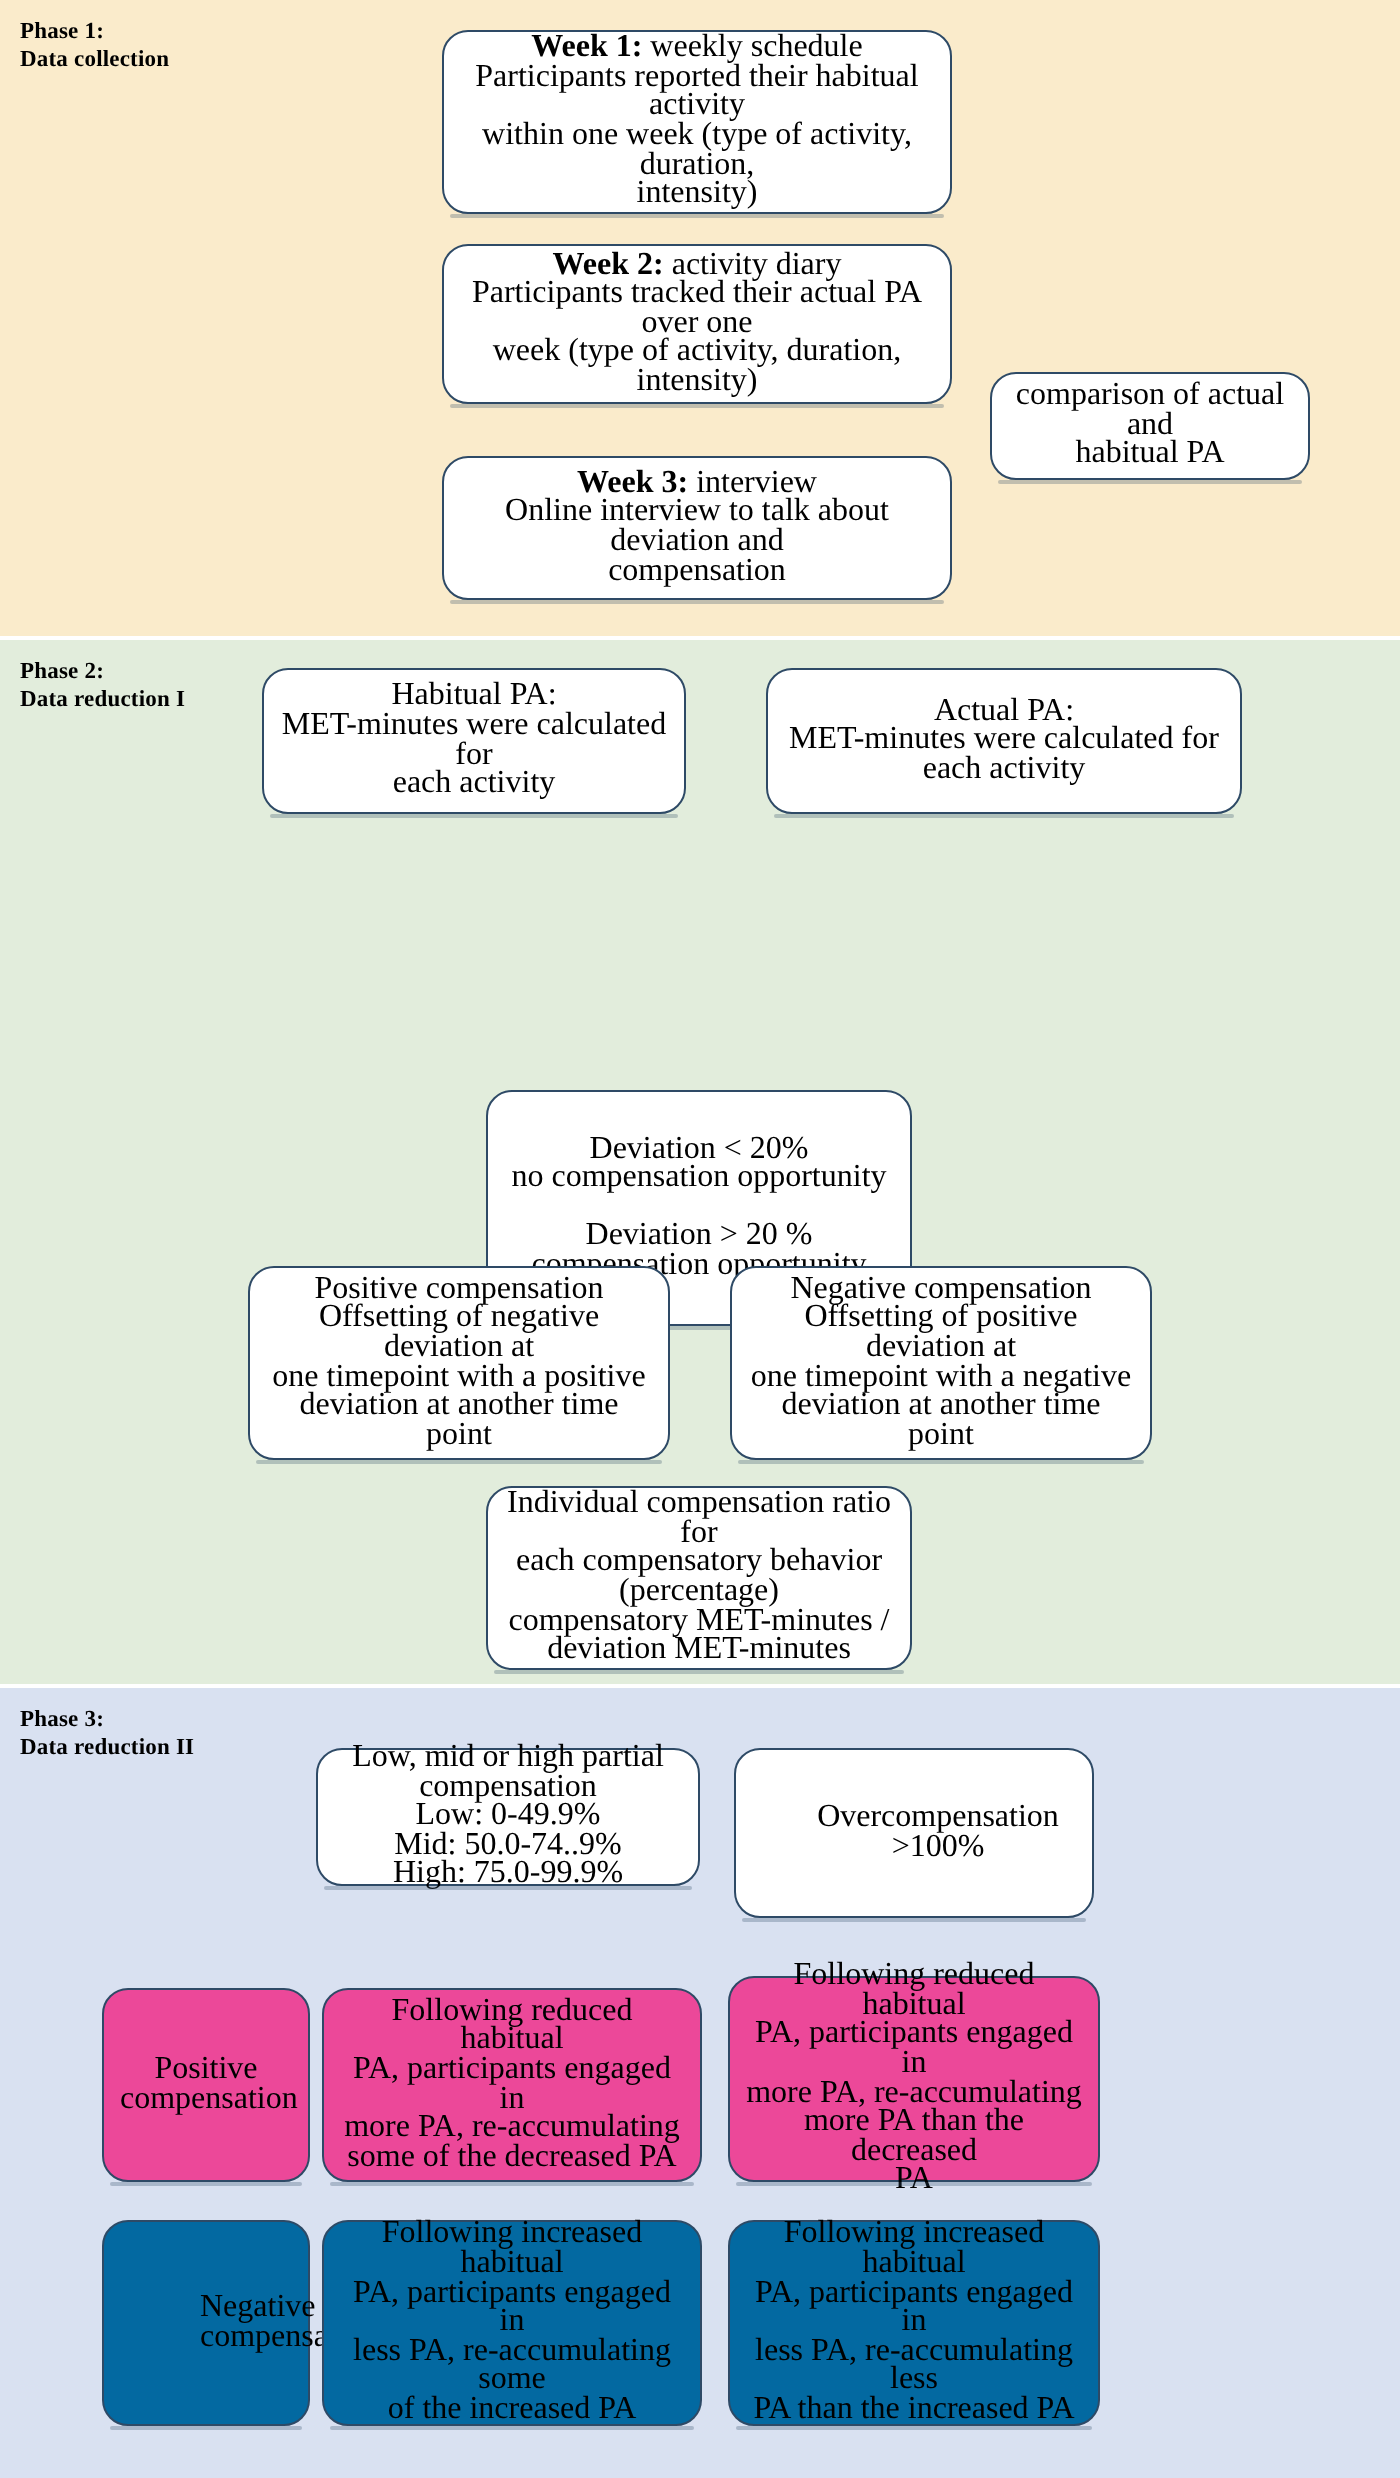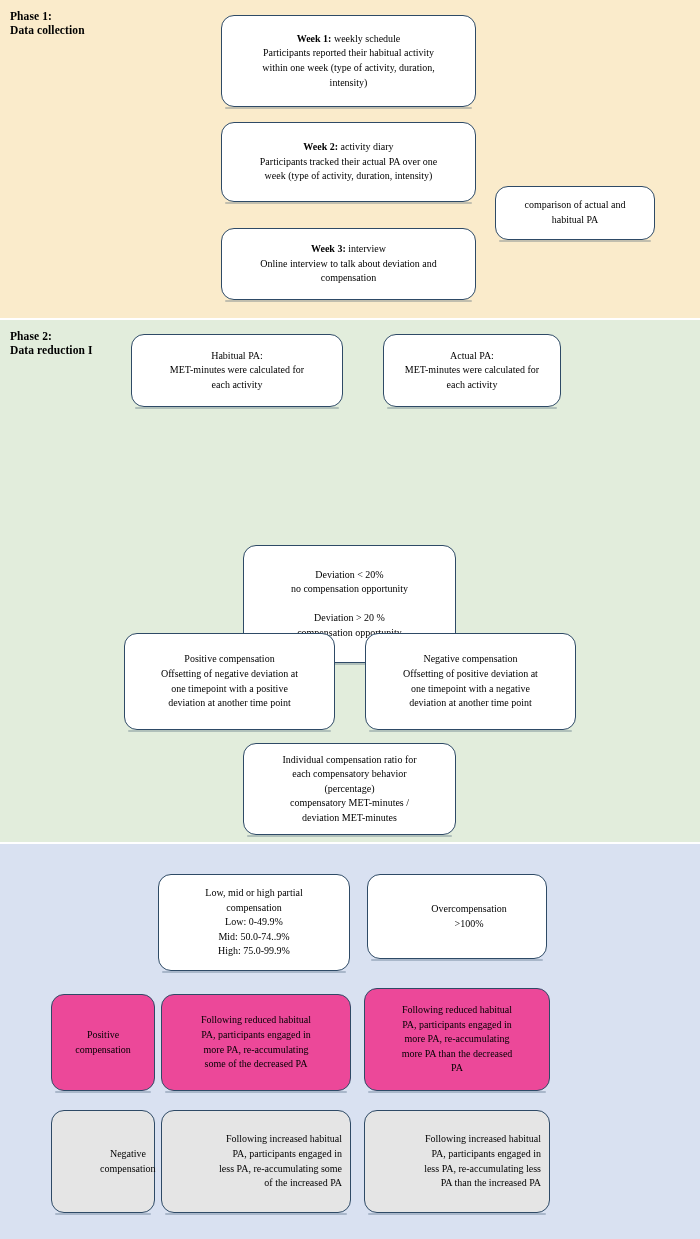--- a/index.html
+++ b/index.html
@@ -42,33 +42,33 @@
     position: absolute;
     box-sizing: border-box;
     border: 1.6px solid #2E4A66;
     border-radius: 13px;
     background: #FFFFFF;
     display: flex;
     align-items: center;
     justify-content: center;
     text-align: center;
     padding: 4px 8px;
-    font-size: 10px;
+    font-size: 16px;
     line-height: 14.6px;
     color: #000000;
     font-family: Liberation Serif, serif;
   }
   .node .txt {
     width: 100%;
     white-space: pre-line;
   }
   .node b { font-weight: bold; }
 
   .node.green { background: #ec4899; }
-  .node.orange { background: #e5e5e5; text-align: right; }
+  .node.orange { background: #0369a1; }
   .node.gap { line-height: 14.6px; margin-top: 42px; }
 
   
   .node::after {
     content: "";
     position: absolute;
     left: 3px;
     right: 3px;
     bottom: -2.5px;
     height: 1.3px;
@@ -115,21 +115,21 @@
 
   <div class="phase-label" style="left:10px; top:330px; width:170px;">Phase 2:
 Data reduction I</div>
 
   <div class="node" style="left:131px; top:334px; width:212px; height:73px;">
     <div class="txt">Habitual PA:
 MET-minutes were calculated for
 each activity</div>
   </div>
 
-  <div class="node" style="left:383px; top:334px; width:178px; height:73px;">
+  <div class="node" style="left:383px; top:334px; width:238px; height:73px;">
     <div class="txt">Actual PA:
 MET-minutes were calculated for
 each activity</div>
   </div>
 
 
   <div class="node gap" style="left:243px; top:503px; width:213px; height:118px;">
     <div class="txt">Deviation &lt; 20%
 no compensation opportunity
 
@@ -154,22 +154,24 @@
   <div class="node" style="left:243px; top:743px; width:213px; height:92px;">
     <div class="txt">Individual compensation ratio for
 each compensatory behavior
 (percentage)
 compensatory MET-minutes /
 deviation MET-minutes</div>
   </div>
 
   <div class="band band-phase3" style="top:844px; height:395px;"></div>
 
-
-  <div class="node" style="left:158px; top:874px; width:192px; height:97px;">
+  <div class="phase-label" style="left:10px; top:854px; width:170px;">Phase 3:
+Data reduction II</div>
+
+  <div class="node" style="left:158px; top:874px; width:192px; height:69px;">
     <div class="txt">Low, mid or high partial
 compensation
 Low: 0-49.9%
 Mid: 50.0-74..9%
 High: 75.0-99.9%</div>
   </div>
 
   <div class="node" style="left:367px; top:874px; width:180px; height:85px;padding-left:32px;">
     <div class="txt">Overcompensation
 &gt;100%</div>

